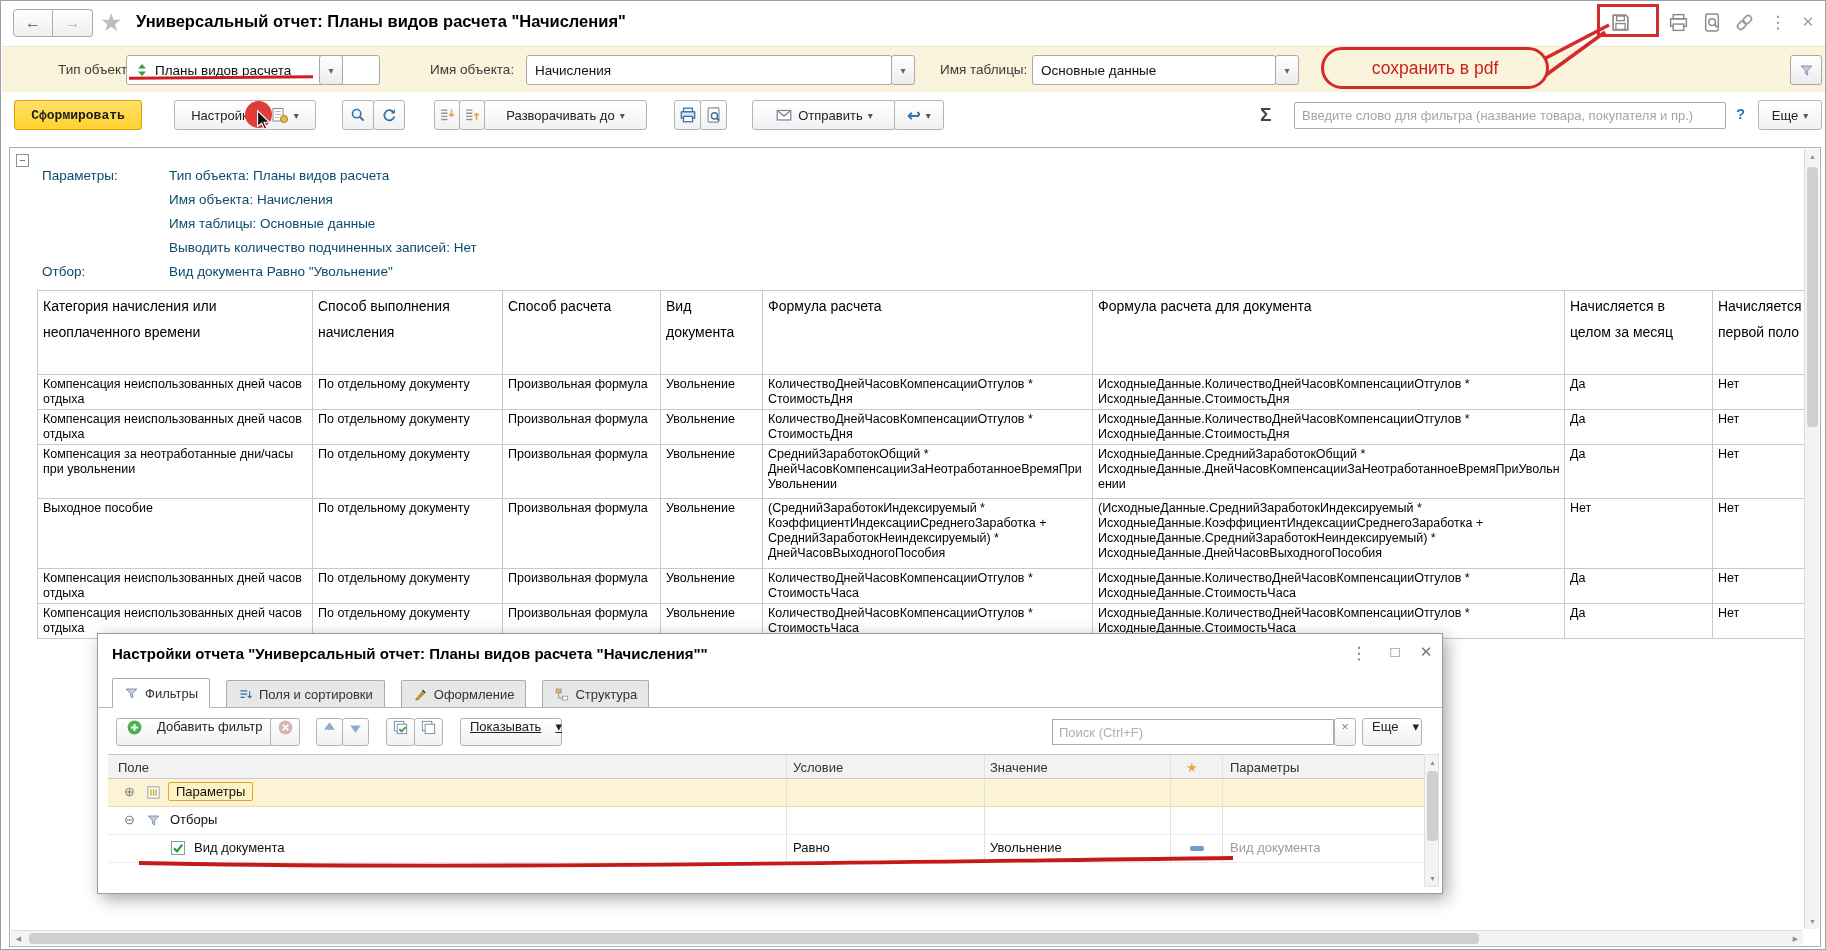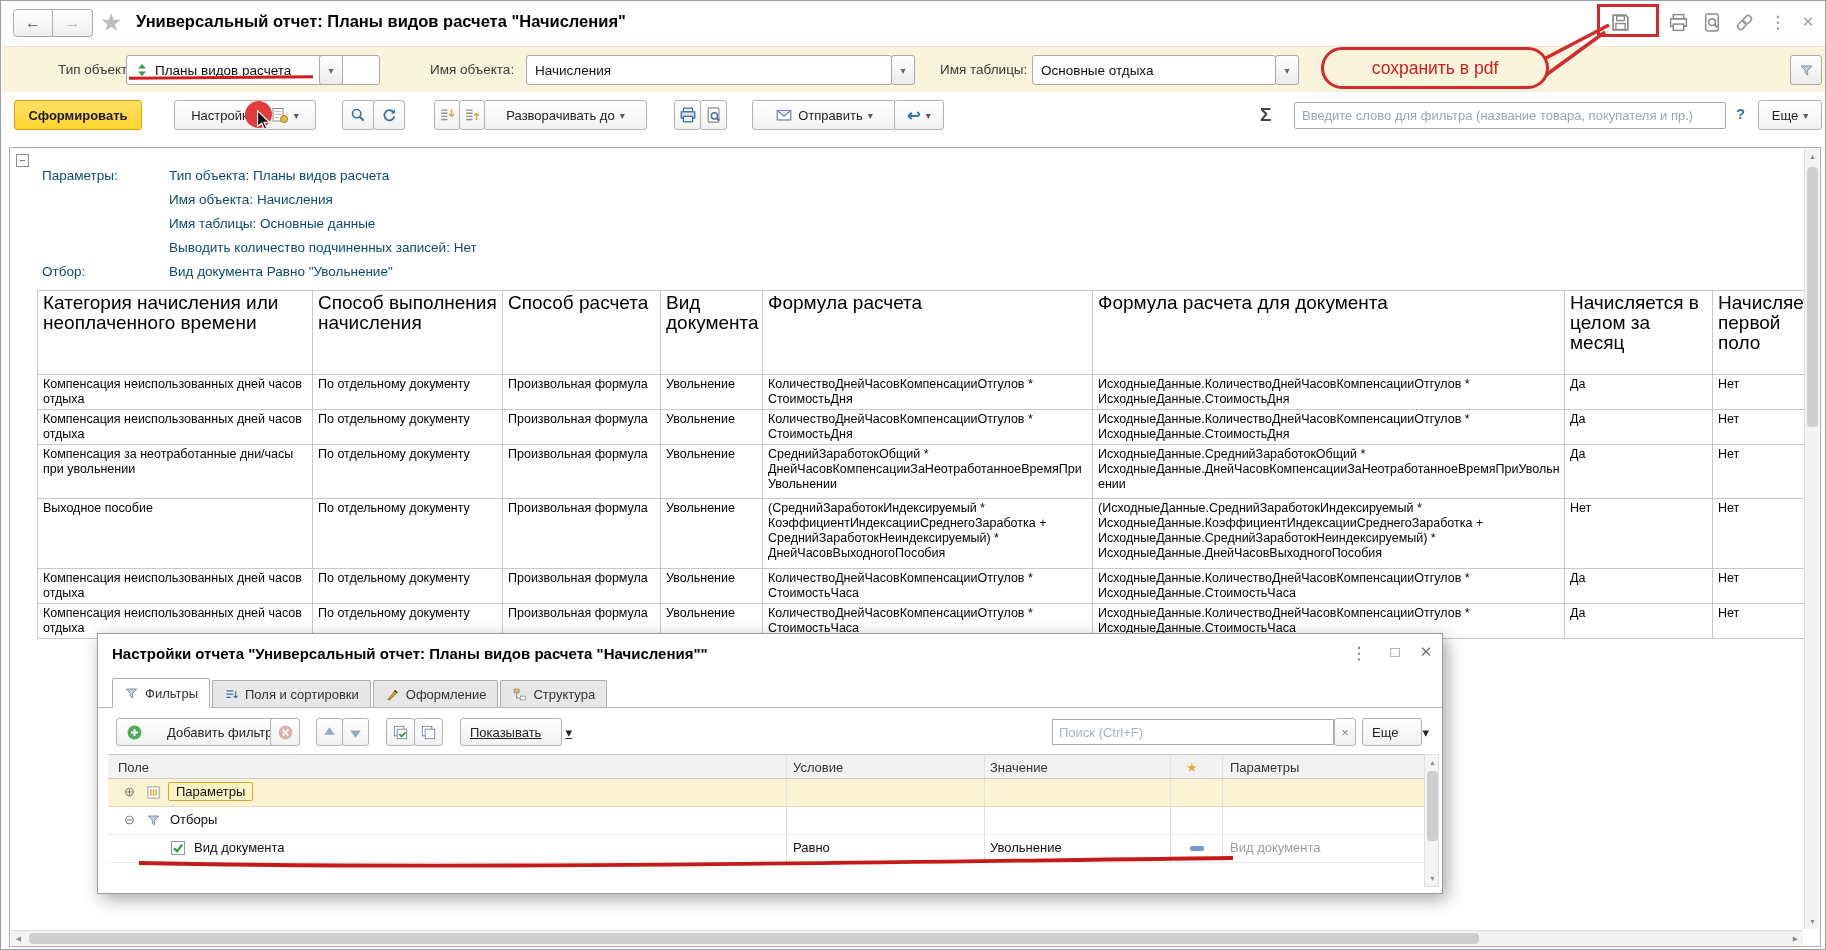--- a/index.html
+++ b/index.html
@@ -21,50 +21,50 @@
   .filterbar { position:absolute; left:1px; top:45px; width:1824px; height:46px; background:#FBF4DC; border-top:1px solid #EDE6CF; }
   .flabel { position:absolute; top:15px; font-size:13.5px; color:#3A3A3A; }
   .ffield { position:absolute; top:8px; height:30px; background:#fff; border:1px solid #A9A9A9; border-radius:3px; display:flex; align-items:center; padding:0 8px; gap:6px; font-size:13.5px; color:#111; }
   .fdrop { position:absolute; top:8px; width:24px; height:30px; background:linear-gradient(#fff,#ECECEC); border:1px solid #A9A9A9; border-radius:3px; display:flex; align-items:center; justify-content:center; color:#666; font-size:10px; }
 
   
   .toolbar { position:absolute; left:1px; top:91px; width:1824px; height:49px; background:#fff; }
   .btn { position:absolute; top:8px; height:30px; border:1px solid #B3B3B3; border-radius:3px; background:linear-gradient(#fff,#F1F1F1); display:flex; align-items:center; justify-content:center; gap:5px; padding:0 8px; font-size:13px; color:#222; }
   .btn svg { width:18px; height:18px; }
   .btn .dd { font-size:10px; color:#555; }
-  .btn-yellow { background:linear-gradient(#FFE06A,#FFD22E); border-color:#D9A300; font-weight:bold; color:#1A1A1A; }
+  .btn-yellow { background:linear-gradient(#FFE06A,#FFD22E); border-color:#D9A300; font-weight:bold; color:#1A1A1A;font-family:Liberation Mono, monospace; }
   .sigma { position:absolute; left:1258px; top:12px; font-size:19px; font-weight:bold; color:#3C4650; }
   .filter-input { position:absolute; left:1292px; top:10px; width:432px; height:27px; border:1px solid #ABABAB; border-radius:2px; padding:0 7px; font-size:13px; font-family:"Liberation Sans",sans-serif; color:#333; }
   .filter-input::placeholder { color:#9DA6AD; }
   .help-q { position:absolute; left:1734px; top:13px; color:#2E74B5; font-weight:bold; font-size:15px; }
 
   
   .report { position:absolute; left:8px; top:146px; width:1812px; height:800px; border:1px solid #ADADAD; background:#fff; }
   .minusbox { position:absolute; left:6px; top:6px; width:13px; height:13px; border:1px solid #8F8F8F; color:#555; font-size:11px; line-height:10px; text-align:center; background:#fff; }
   .params { position:absolute; left:32px; top:16px; display:grid; grid-template-columns:127px auto; font-size:13.5px; line-height:24px; color:#0c4a6e; }
   .rtable-wrap { position:absolute; left:27px; top:142px; width:1772px; }
   table.rtable { border-collapse:collapse; table-layout:fixed; width:1771px; }
   .rtable th, .rtable td { border:1px solid #C9C9C9; vertical-align:top; text-align:left; font-weight:normal; padding:2px 4px 2px 5px; font-size:12.5px; line-height:15px; color:#000; overflow:hidden; }
-  .rtable th { font-size:19px; line-height:20px; }
+  .rtable th { font-size:14px; line-height:26px; }
   .wb { overflow-wrap:anywhere; }
   .vscroll { position:absolute; right:1px; top:1px; bottom:17px; width:15px; background:#F3F3F3; border-left:1px solid #DDD; }
   .hscroll { position:absolute; left:1px; bottom:1px; right:17px; height:15px; background:#F3F3F3; border-top:1px solid #DDD; }
   .scr-arrow { position:absolute; color:#8E8E8E; font-size:7px; width:15px; height:15px; display:flex; align-items:center; justify-content:center; }
   .vthumb { position:absolute; left:2px; width:11px; background:#CFCFCF; border-radius:4px; }
   .hthumb { position:absolute; top:2px; height:11px; background:#CFCFCF; border-radius:4px; }
 
   
   .dialog { position:absolute; left:96px; top:632px; width:1346px; height:261px; background:#fff; border:1px solid #9B9B9B; box-shadow:4px 5px 16px rgba(0,0,0,.35); z-index:30; }
   .dlg-title { position:absolute; left:14px; top:11px; font-size:15px; font-weight:bold; color:#000; }
   .dlg-ico { position:absolute; top:9px; color:#777; font-size:15px; width:24px; text-align:center; }
-  .tabsbar { position:absolute; left:0; top:44px; width:100%; height:30px; border-bottom:1px solid #B5B5B5; display:flex; align-items:flex-end; padding-left:14px; gap:2px; }
+  .tabsbar { position:absolute; left:0; top:44px; width:100%; height:30px; border-bottom:1px solid #B5B5B5; display:flex; align-items:flex-end; padding-left:14px; gap:16px; }
   .tab { height:27px; display:flex; align-items:center; gap:6px; padding:0 11px; font-size:13px; border:1px solid #ACACAC; border-bottom:none; background:#E7E7E7; color:#333; border-radius:2px 2px 0 0; }
   .tab.active { background:#fff; height:30px; margin-bottom:-1px; border-bottom:1px solid #fff; }
   .tab svg { width:15px; height:15px; }
-  .dbtn { position:absolute; top:84px; height:28px; border:1px solid #B3B3B3; border-radius:3px; background:linear-gradient(#fff,#F1F1F1); display:flex; align-items:center; gap:24px; padding:0 9px; font-size:13px; }
+  .dbtn { position:absolute; top:84px; height:28px; border:1px solid #B3B3B3; border-radius:3px; background:linear-gradient(#fff,#F1F1F1); display:flex; gap:14px; padding:0 9px; font-size:13px; }
   .dbtn svg { width:17px; height:17px; }
   .dsearch { position:absolute; left:954px; top:85px; width:282px; height:26px; border:1px solid #ABABAB; padding:0 6px; font-size:13px; font-family:"Liberation Sans",sans-serif; }
   .dsearch::placeholder { color:#A8B0B8; }
   .grid-head { position:absolute; left:10px; top:120px; width:1316px; height:25px; background:#F2F2F2; border-top:1px solid #C8C8C8; border-bottom:1px solid #C8C8C8; font-size:13px; color:#333; }
   .grow { position:absolute; left:10px; width:1316px; height:28px; font-size:13px; color:#111; border-bottom:1px solid #ECECEC; }
   .gcol { position:absolute; top:5px; }
   .vline { position:absolute; top:0; bottom:0; width:1px; background:#E2E2E2; }
   .dlg-scroll { position:absolute; right:3px; top:120px; height:133px; width:15px; background:#F3F3F3; border:1px solid #E0E0E0; }
 
   
@@ -146,21 +146,21 @@
     <span class="flabel" style="left:428px;">Имя объекта:</span>
     <div class="ffield" style="left:524px; width:366px;">
       <span>Начисления</span>
     </div>
     <div class="fdrop" style="left:889px;">
         <span>▾</span>
       </div>
 
     <span class="flabel" style="left:938px;">Имя таблицы:</span>
     <div class="ffield" style="left:1030px; width:244px;">
-      <span>Основные отдыха</span>
+      <span>Основные данные</span>
     </div>
     <div class="fdrop" style="left:1273px;">
         <span>▾</span>
       </div>
 
     <div class="fdrop" style="left:1788px; width:32px;">
       <svg width="15" height="15" viewBox="0 0 20 20">
           <path d="M3 4 h14 l-5.5 6 v6 l-3 -2.2 v-3.8 Z" fill="#C3CEDA" stroke="#7A8AA0" stroke-width="1.2"></path>
         </svg>
     </div>

